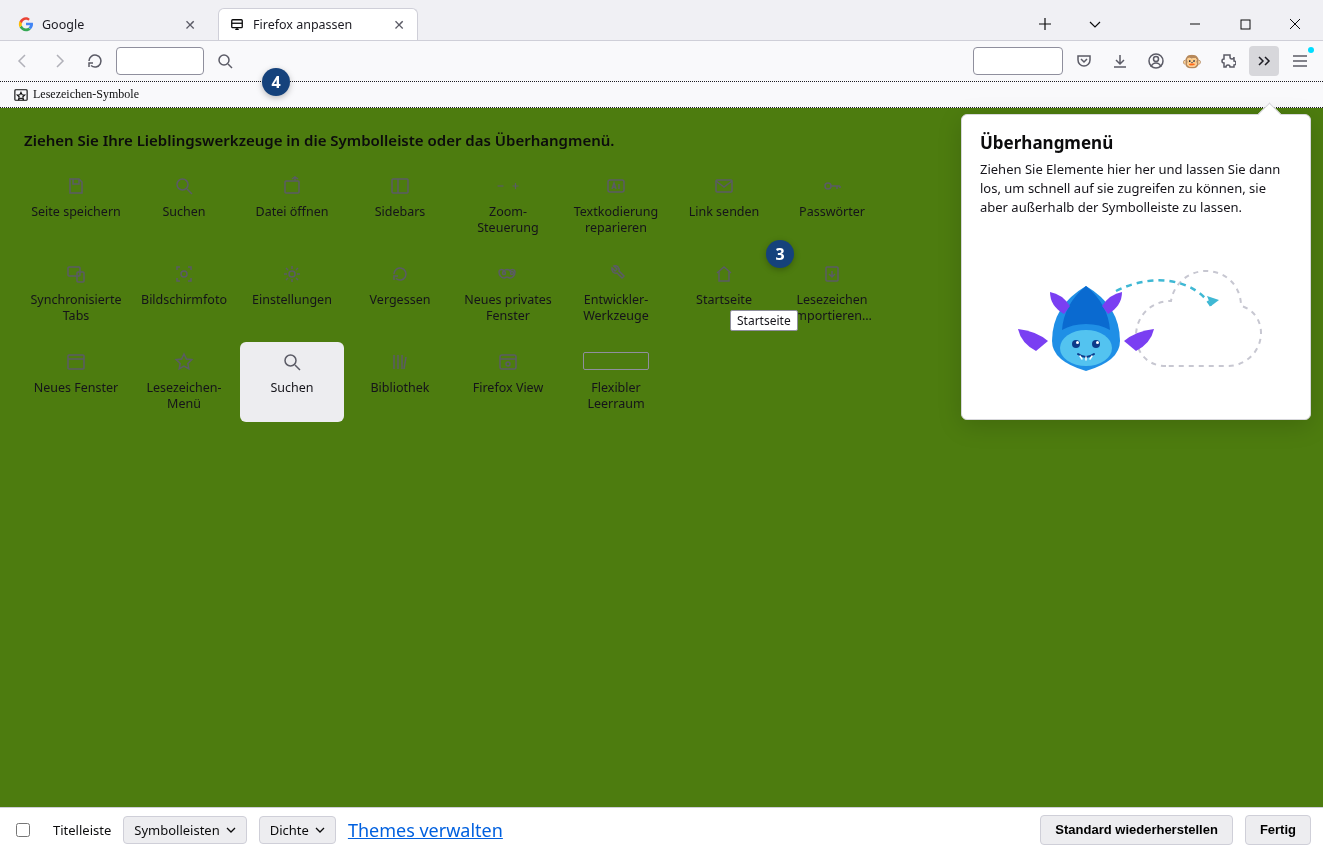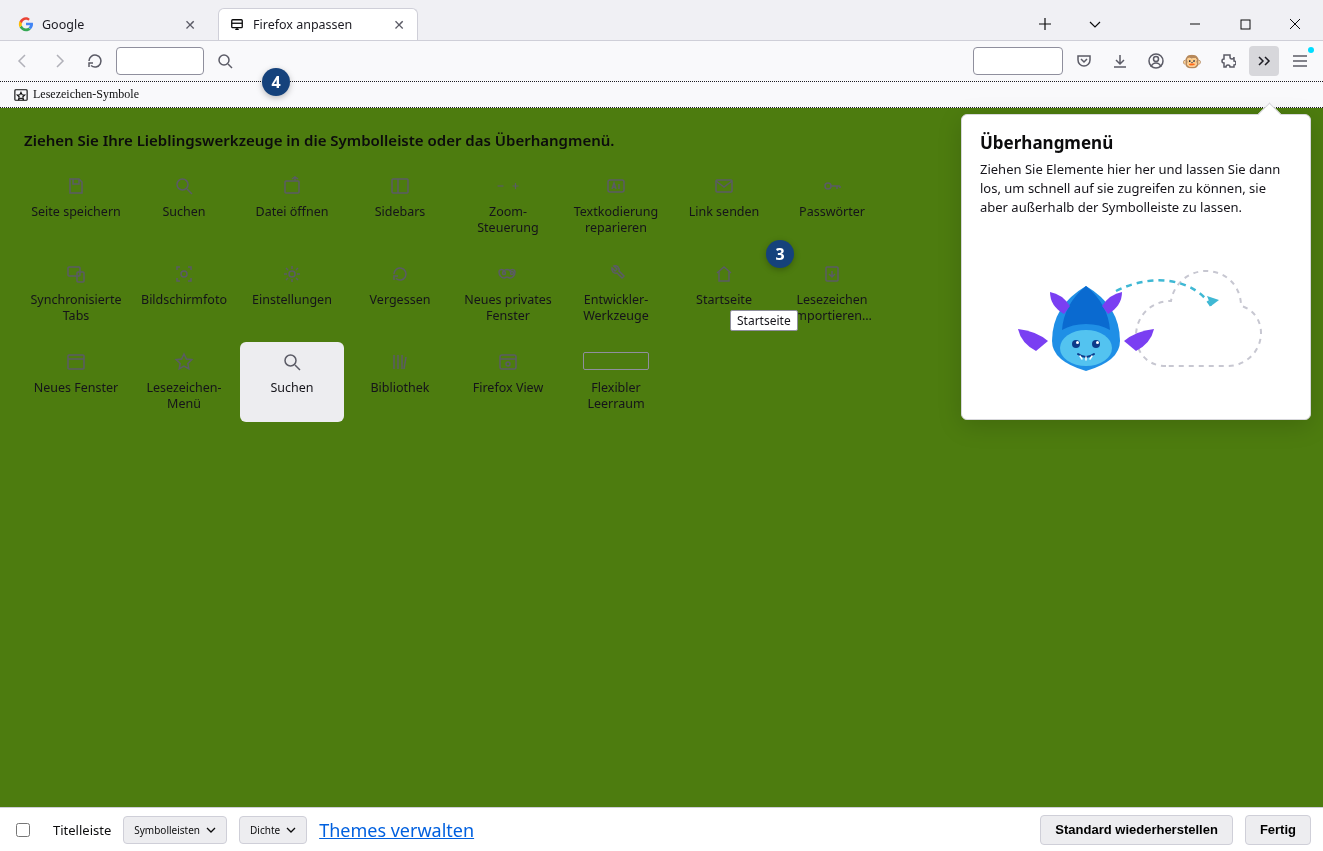--- a/index.html
+++ b/index.html
@@ -205,21 +205,21 @@
   }
   .check { display:flex; align-items:center; gap:20px; font-size:13px; }
   .check input { width:14px; height:14px; }
   .ddbtn {
     height:28px;
     padding: 0 10px;
     background:#ededf0;
     border:1px solid #cfcfd8;
     border-radius:4px;
     display:flex; align-items:center; gap:6px;
-    font-size:10px;
+    font-size:13px;
   }
   .link { color: var(--link); text-decoration: underline; font-size:18px; }
   .footer .spacer { flex:1; }
   .btn {
     height:30px;
     padding: 0 14px;
     background:#ededf0;
     border:1px solid #cfcfd8;
     border-radius:4px;
     font-size:13px;

